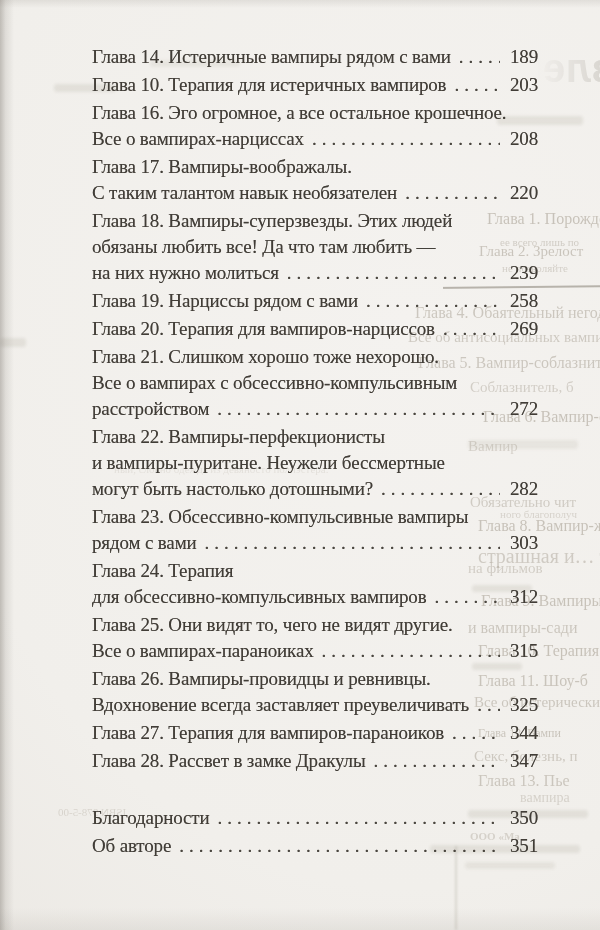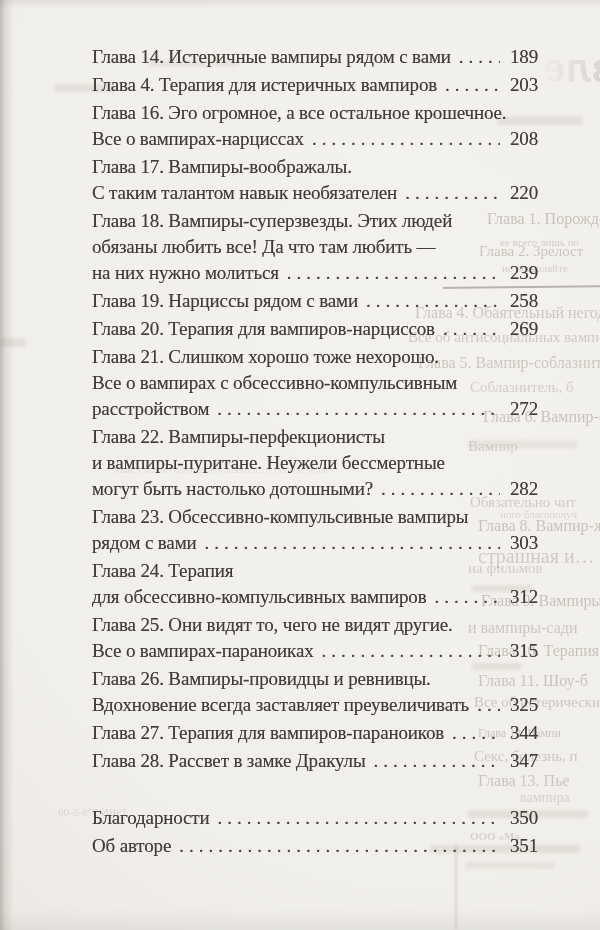--- a/index.html
+++ b/index.html
@@ -119,21 +119,21 @@
       <span class="frag" style="top: 830px; left: 470px; font-size: 11px; opacity: 0.28; font-weight: bold;">ООО «Ма</span>
     </div>
 
   <div class="toc" id="toc">
       <div class="row">
         <span class="t">Глава 14. Истеричные вампиры рядом с вами</span>
         <span class="leader"></span>
         <span class="pg">189</span>
       </div>
       <div class="row entry">
-        <span class="t">Глава 4. Терапия для истеричных вампиров</span>
+        <span class="t">Глава 10. Терапия для истеричных вампиров</span>
         <span class="leader"></span>
         <span class="pg">203</span>
       </div>
       <div class="row entry">
         <span class="t">Глава 16. Эго огромное, а все остальное крошечное.</span>
       </div>
       <div class="row">
         <span class="t">Все о вампирах-нарциссах</span>
         <span class="leader"></span>
         <span class="pg">208</span>

